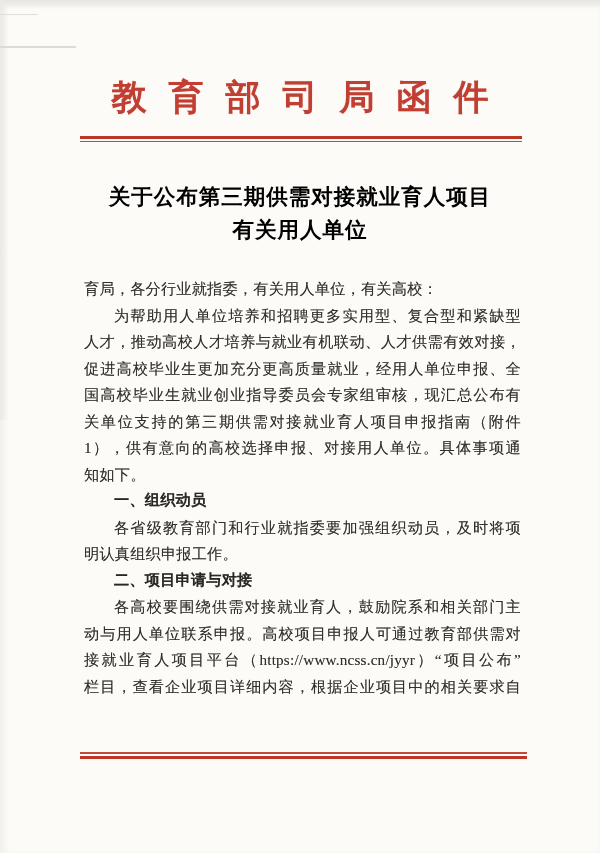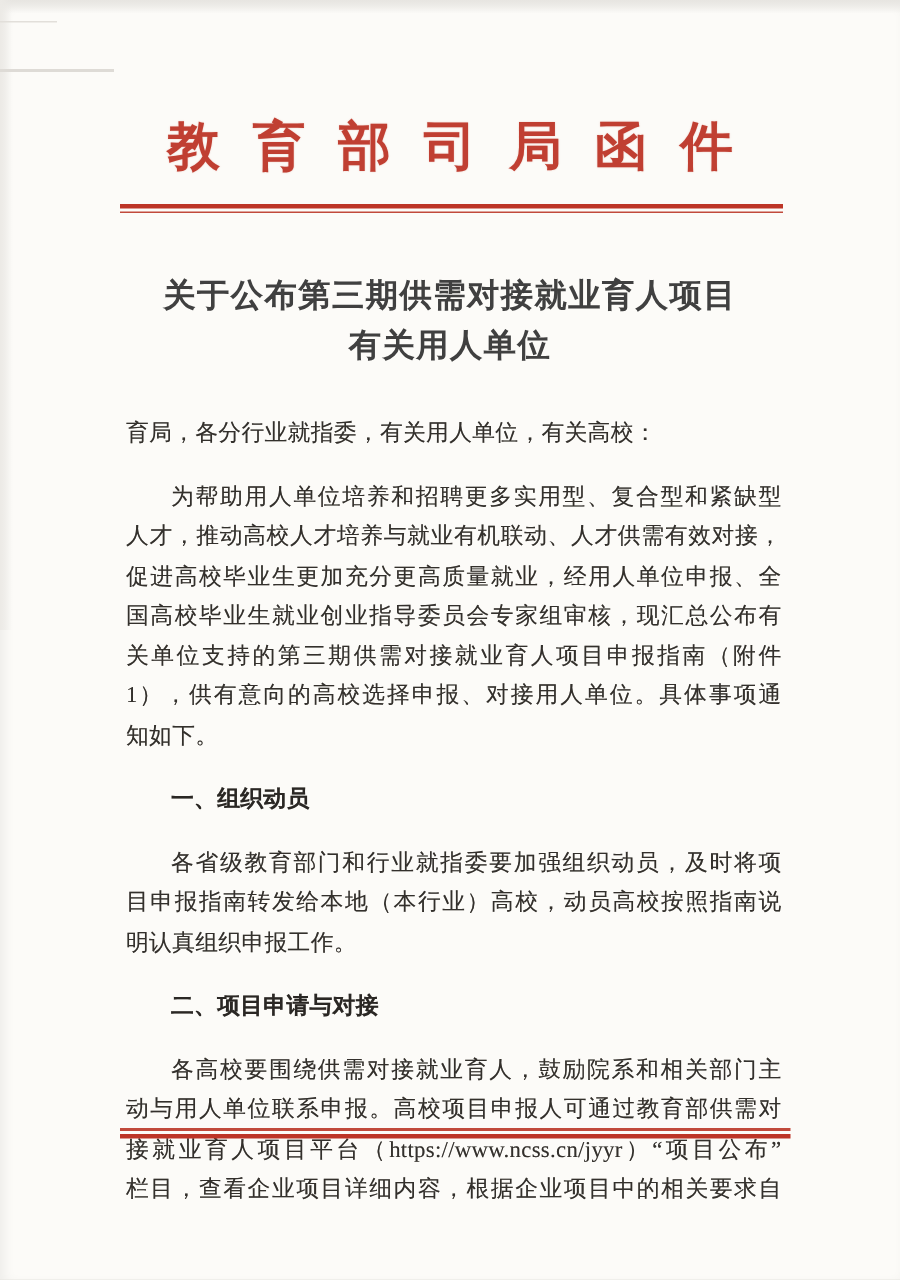--- a/index.html
+++ b/index.html
@@ -57,40 +57,40 @@
   .rule-bottom .thick { height: 2.4px; }
   .rule-bottom .thin { height: 2px; }
   .doc-title {
     position: absolute;
     top: 181px; left: 0; width: 100%;
     margin: 0;
     text-align: center;
     font-size: 21.5px;
     line-height: 33px;
     font-weight: 700;
-    color: #404040;
+    color: #000000;
     letter-spacing: 1px;
   }
   .doc-title .title-line { display: block; }
   .letter-body {
     position: absolute;
     top: 276px;
     left: 84px;
     width: 437px;
     font-size: 15.2px;
     line-height: 26.5px;
     color: #33302c;
     text-shadow: 0 0 0.4px rgba(55,48,42,0.45);
   }
   .letter-body p.line {
     margin: 0;
     padding: 0;
     letter-spacing: 0.2px;
   }
-  .letter-body p.line.indent { text-indent: 30px; margin-top: 16px; }
+  .letter-body p.line.indent { text-indent: 30px; }
   .letter-body p.line.fill {
     text-align: justify;
     text-align-last: justify;
   }
   .letter-body p.line.bold {
     font-family: Liberation Mono, monospace;
     font-weight: 700;
     color: #2a2724;
   }
 </style>
@@ -123,21 +123,20 @@
       <p class="line">育局，各分行业就指委，有关用人单位，有关高校：</p>
       <p class="line indent fill">为帮助用人单位培养和招聘更多实用型、复合型和紧缺型</p>
       <p class="line fill">人才，推动高校人才培养与就业有机联动、人才供需有效对接，</p>
       <p class="line fill">促进高校毕业生更加充分更高质量就业，经用人单位申报、全</p>
       <p class="line fill">国高校毕业生就业创业指导委员会专家组审核，现汇总公布有</p>
       <p class="line fill">关单位支持的第三期供需对接就业育人项目申报指南（附件</p>
       <p class="line fill">1），供有意向的高校选择申报、对接用人单位。具体事项通</p>
       <p class="line">知如下。</p>
       <p class="line indent bold">一、组织动员</p>
       <p class="line indent fill">各省级教育部门和行业就指委要加强组织动员，及时将项</p>
-      <p class="line fill">目申报指南转发给本地（本行业）高校，动员高校按照指南说</p>
       <p class="line">明认真组织申报工作。</p>
       <p class="line indent bold">二、项目申请与对接</p>
       <p class="line indent fill">各高校要围绕供需对接就业育人，鼓励院系和相关部门主</p>
       <p class="line fill">动与用人单位联系申报。高校项目申报人可通过教育部供需对</p>
       <p class="line fill">接就业育人项目平台（https://www.ncss.cn/jyyr）“项目公布”</p>
       <p class="line fill">栏目，查看企业项目详细内容，根据企业项目中的相关要求自</p>
     </div>
 
   <div class="rule rule-bottom">
     <div class="thin"></div>

